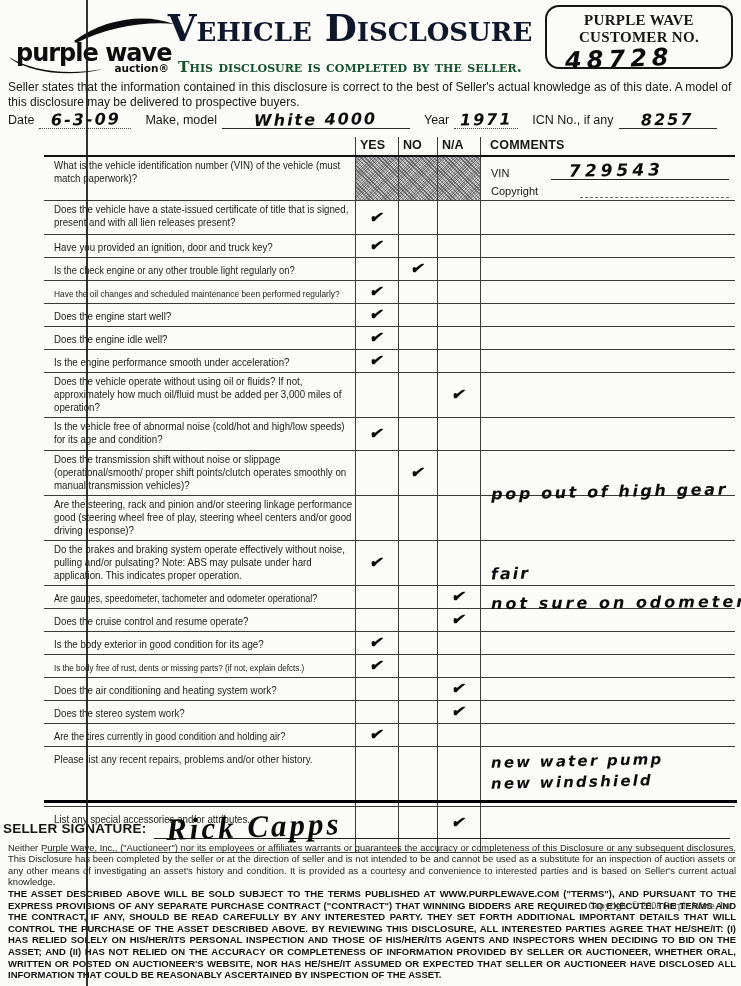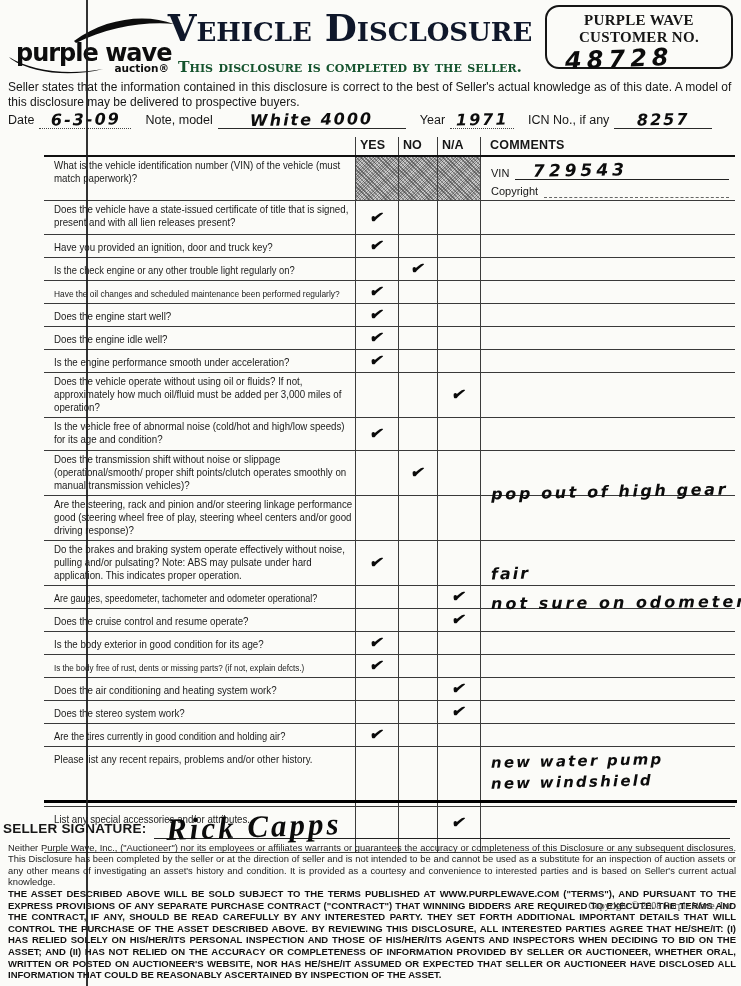--- a/index.html
+++ b/index.html
@@ -98,21 +98,21 @@
   .trow:nth-child(17) .qtext{font-size:9px;}
   .trow:nth-child(20) .qtext{font-size:10.4px;}
   .trow:nth-child(11) .cmt{transform:rotate(-1.2deg) translateY(8px);}
   .trow:nth-child(14) .cmt{transform:rotate(-.5deg) translateY(6px);letter-spacing:3px;}
   .trow:nth-child(13) .cmt{letter-spacing:2px;}
   .trow:nth-child(21) .comment{justify-content:flex-start;padding-top:4px;}
   .trow:nth-child(21) .cmt{font-size:15px;letter-spacing:2.2px;line-height:21px;}
   .trow:nth-child(22) .check{top:35%;}
 
   
-  .vin-line,.odo-line{display:flex;align-items:flex-end;width:100%;box-sizing:border-box;padding-right:6px;}
+  .vin-line,.odo-line{display:flex;align-items:flex-end;width:100%;box-sizing:border-box;padding-right:6px;gap:36px;}
   .plbl{font-size:11px;white-space:nowrap;padding-bottom:1px;}
   .vin-underline{flex:1;border-bottom:1.5px solid #222;margin-left:6px;position:relative;height:20px;}
   .vin-val{position:absolute;left:18px;bottom:-1px;font-size:17px;letter-spacing:4px;transform:rotate(-1deg);}
   .odo-line{margin-top:5px;}
   .odo-underline{flex:1;border-bottom:1.3px dashed #666;margin-left:6px;height:10px;}
 
   .table-bottom{position:absolute;left:44px;top:800px;width:693px;height:3px;background:#000;}
 
   
   .sig-row{position:absolute;left:3px;top:806px;width:727px;display:flex;align-items:flex-end;}
@@ -149,21 +149,21 @@
   <div class="line">CUSTOMER NO.</div>
   <span class="hw cust-val" style="font-size:24px;letter-spacing:5px;transform:rotate(-2deg);">48728</span>
 </div>
 
 <div class="intro">Seller states that the information contained in this disclosure is correct to the best of Seller's actual knowledge as of this date. A model of this disclosure may be delivered to prospective buyers.</div>
 
 <div class="field-line">
   <span class="flabel">Date</span>
   <span class="fv dotted w-date"><span class="hw">6-3-09</span></span>
   <span class="fgap"></span>
-  <span class="flabel">Note, model</span>
+  <span class="flabel">Make, model</span>
   <span class="fv solid w-make"><span class="hw">White 4000</span></span>
   <span class="fgap"></span>
   <span class="flabel">Year</span>
   <span class="fv dotted w-year"><span class="hw">1971</span></span>
   <span class="fgap"></span>
   <span class="flabel">ICN No., if any</span>
   <span class="fv solid w-icn"><span class="hw">8257</span></span>
 </div>
 
 <div class="vtable">

